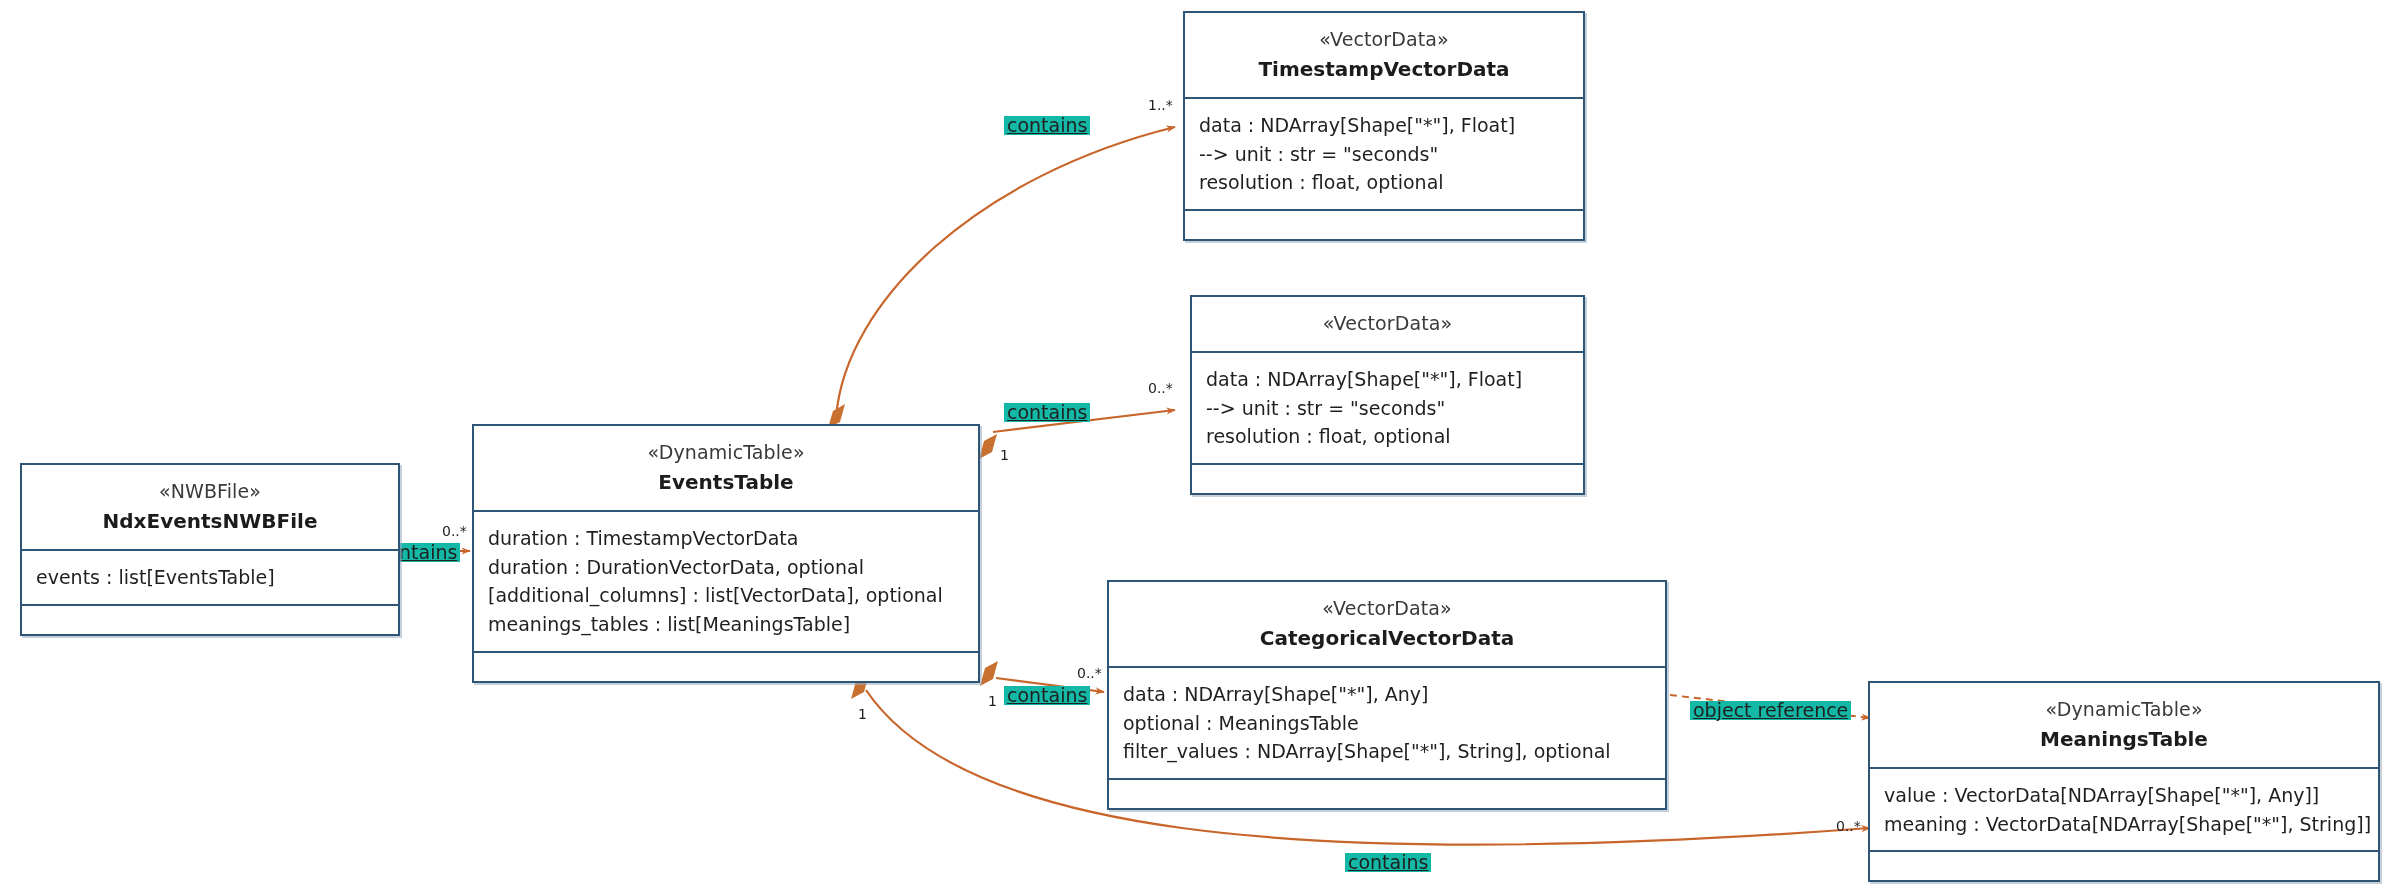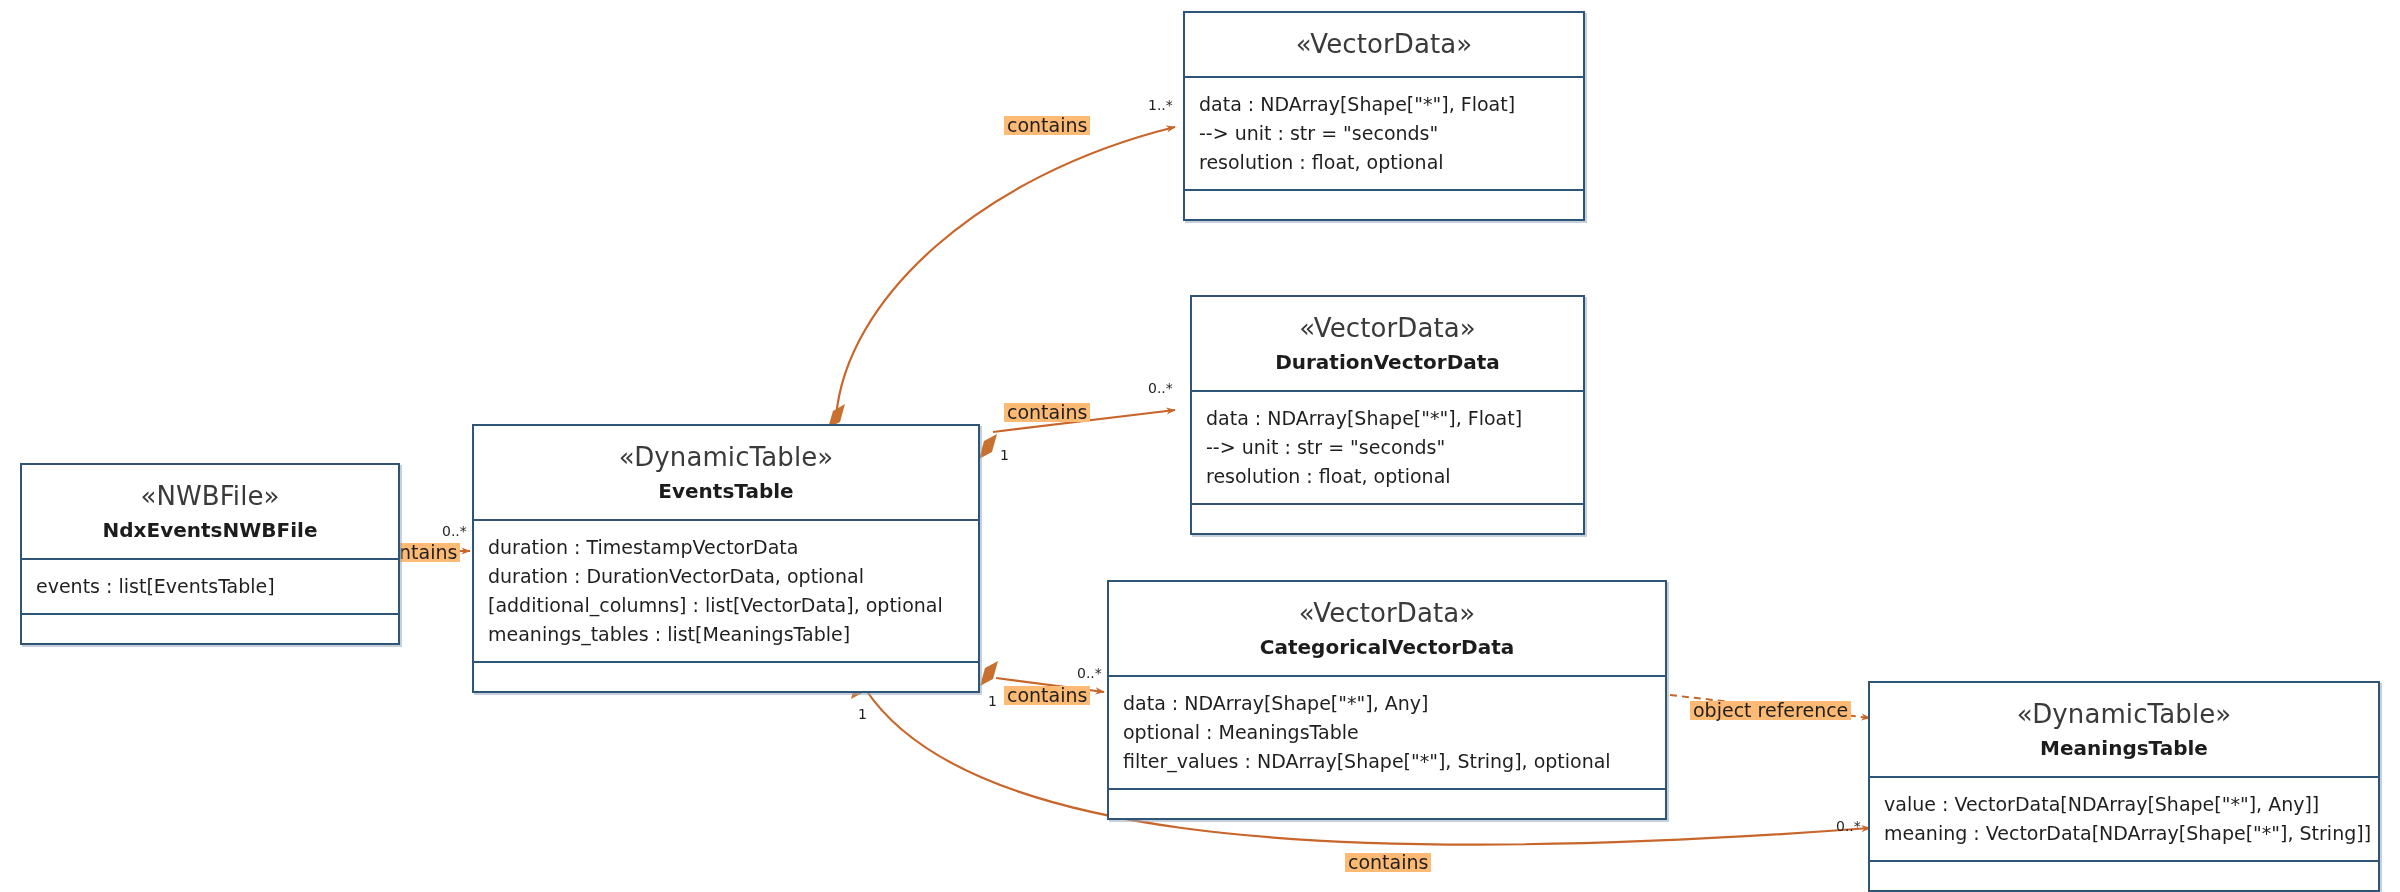--- a/index.html
+++ b/index.html
@@ -32,21 +32,21 @@
   }
   .uml-header {
     box-sizing: border-box;
     border-bottom: 2px solid #2e5575;
     text-align: center;
     padding: 14px 6px 14px 6px;
     line-height: 1.35;
   }
   .stereotype {
     display: block;
-    font-size: 26px;
+    font-size: 19px;
     color: #3a3a3a;
     font-weight: 400;
     letter-spacing: 0.1px;
   }
   .classname {
     display: block;
     font-size: 20px;
     color: #1c1c1c;
     font-weight: 700;
     margin-top: 3px;
@@ -65,23 +65,24 @@
   }
   .uml-ops {
     box-sizing: border-box;
     height: 28px;
   }
   .edge-label {
     position: absolute;
     font-size: 19px;
     color: #1f1f1f;
     white-space: nowrap;
-    background: #fdba74;
+    background: #14b8a6;
     padding: 0 3px;
     line-height: 1;
+    text-decoration: underline;
   }
   .mult-label {
     position: absolute;
     font-size: 14px;
     color: #1f1f1f;
     white-space: nowrap;
     line-height: 1;
   }
 </style>
 </head>
@@ -172,33 +173,33 @@
       <span class="attr">duration : DurationVectorData, optional</span>
       <span class="attr">[additional_columns] : list[VectorData], optional</span>
       <span class="attr">meanings_tables : list[MeaningsTable]</span>
     </div>
     <div class="uml-ops"></div>
   </div>
 
   <div class="uml-class" style="left:1183px; top:11px; width:402px;">
     <div class="uml-header">
       <span class="stereotype">«VectorData»</span>
+      <span class="classname">TimestampVectorData</span>
     </div>
     <div class="uml-attrs">
       <span class="attr">data : NDArray[Shape["*"], Float]</span>
       <span class="attr">--&gt; unit : str = "seconds"</span>
       <span class="attr">resolution : float, optional</span>
     </div>
     <div class="uml-ops"></div>
   </div>
 
   <div class="uml-class" style="left:1190px; top:295px; width:395px;">
     <div class="uml-header">
       <span class="stereotype">«VectorData»</span>
-      <span class="classname">DurationVectorData</span>
     </div>
     <div class="uml-attrs">
       <span class="attr">data : NDArray[Shape["*"], Float]</span>
       <span class="attr">--&gt; unit : str = "seconds"</span>
       <span class="attr">resolution : float, optional</span>
     </div>
     <div class="uml-ops"></div>
   </div>
 
   <div class="uml-class" style="left:1107px; top:580px; width:560px;">

